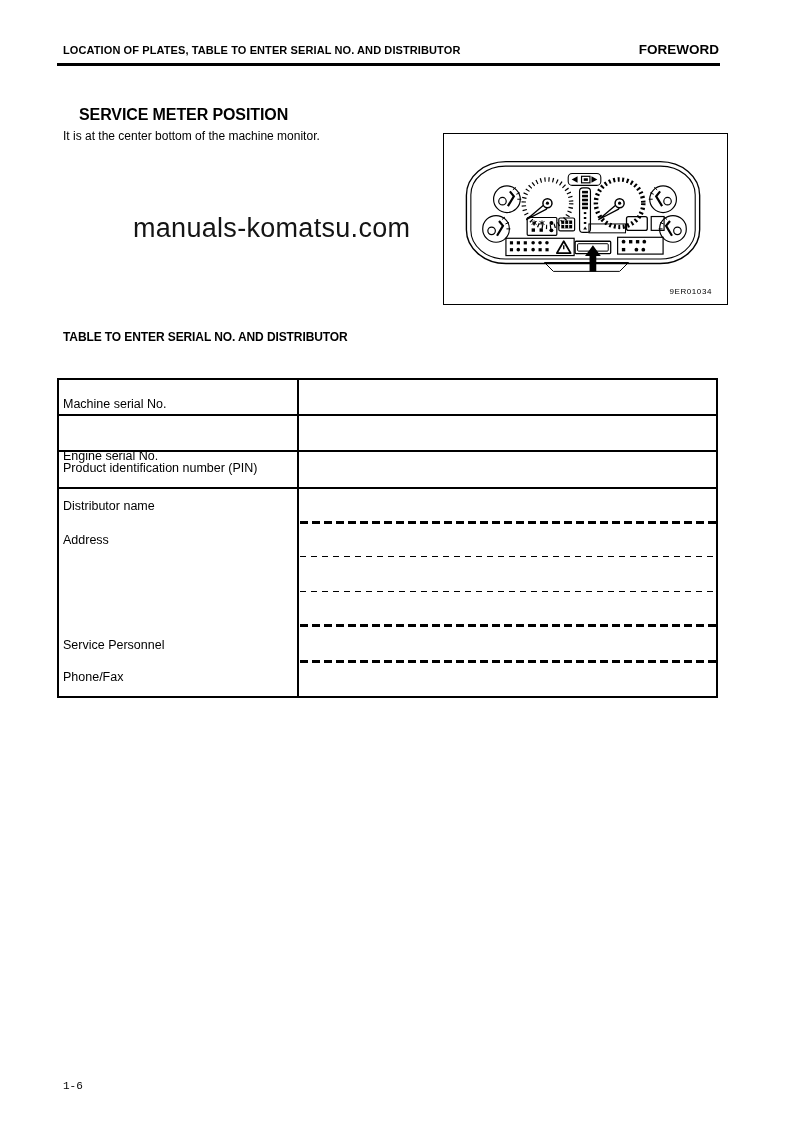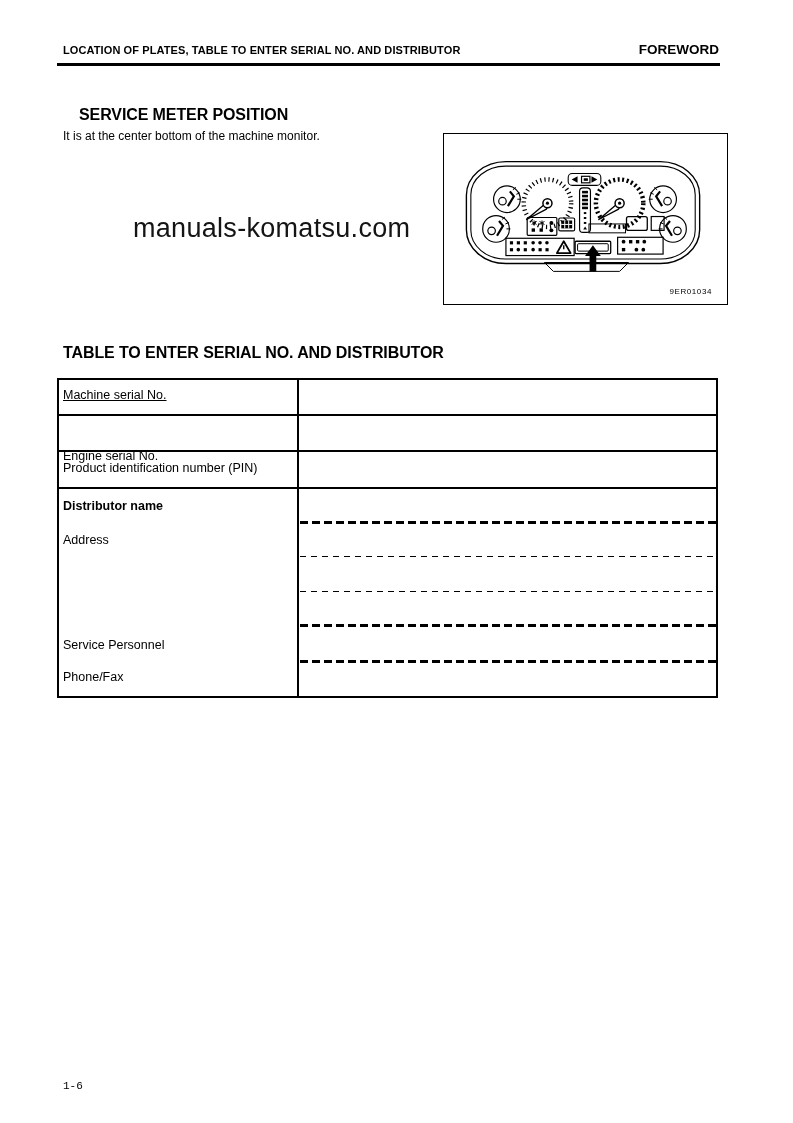--- a/index.html
+++ b/index.html
@@ -25,21 +25,21 @@
     left:443px; top:133px; width:285px; height:172px;
     border:1px solid #000; background:#fff;
   }
   .figure svg { position:absolute; left:0; top:0; }
   .figure-code {
     position:absolute; right:15px; bottom:8px;
     font-size:8px; letter-spacing:0.6px;
   }
 
   
-  .h-table { left:57px; top:330px; font-size:16px; font-weight:bold; letter-spacing:-0.1px;margin-top:14px; }
+  .h-table { left:57px; top:330px; font-size:12px; font-weight:bold; letter-spacing:-0.1px; }
 
   .serial-table {
     left:57px; top:378px; width:661px; height:320px;
     border:2px solid #000; background:#fff;
   }
   .serial-table .cell-label {
     position:absolute; left:4px; font-size:12.5px; line-height:15px; white-space:nowrap;
   }
   .sep   { position:absolute; left:0; right:0; height:2px; background:#000; }
   .vdiv  { position:absolute; top:0; bottom:0; left:238px; width:2px; background:#000; }
@@ -184,29 +184,29 @@
   <div class="abs h-table">TABLE TO ENTER SERIAL NO. AND DISTRIBUTOR</div>
 
   <div class="abs serial-table">
 
     <div class="vdiv"></div>
 
     <div class="sep" style="top:34px;"></div>
     <div class="sep" style="top:70px;"></div>
     <div class="sep" style="top:107px;"></div>
 
-    <div class="cell-label" style="top:8px;text-decoration:underline;">Machine serial No.</div>
+    <div class="cell-label" style="top:17px;">Machine serial No.</div>
     <div class="cell-label" style="top:29px;margin-top:40px;">Engine serial No.</div>
     <div class="cell-label" style="top:81px;">Product identification number (PIN)</div>
 
     <div class="value-area" style="top:0;   height:34px;"></div>
     <div class="value-area" style="top:36px;height:34px;"></div>
     <div class="value-area" style="top:72px;height:35px;"></div>
 
-    <div class="cell-label" style="top:119px;font-weight:bold;">Distributor name</div>
+    <div class="cell-label" style="top:119px;">Distributor name</div>
     <div class="cell-label" style="top:153px;">Address</div>
     <div class="cell-label" style="top:258px;text-align:center;">Service Personnel</div>
     <div class="cell-label" style="top:290px;">Phone/Fax</div>
 
     <div class="dash dash-thick" style="top:141px;"></div>
     <div class="dash dash-thin" style="top:176px;"></div>
     <div class="dash dash-thin" style="top:211px;"></div>
     <div class="dash dash-thick" style="top:244px;"></div>
     <div class="dash dash-thick" style="top:280px;"></div>
   </div>

